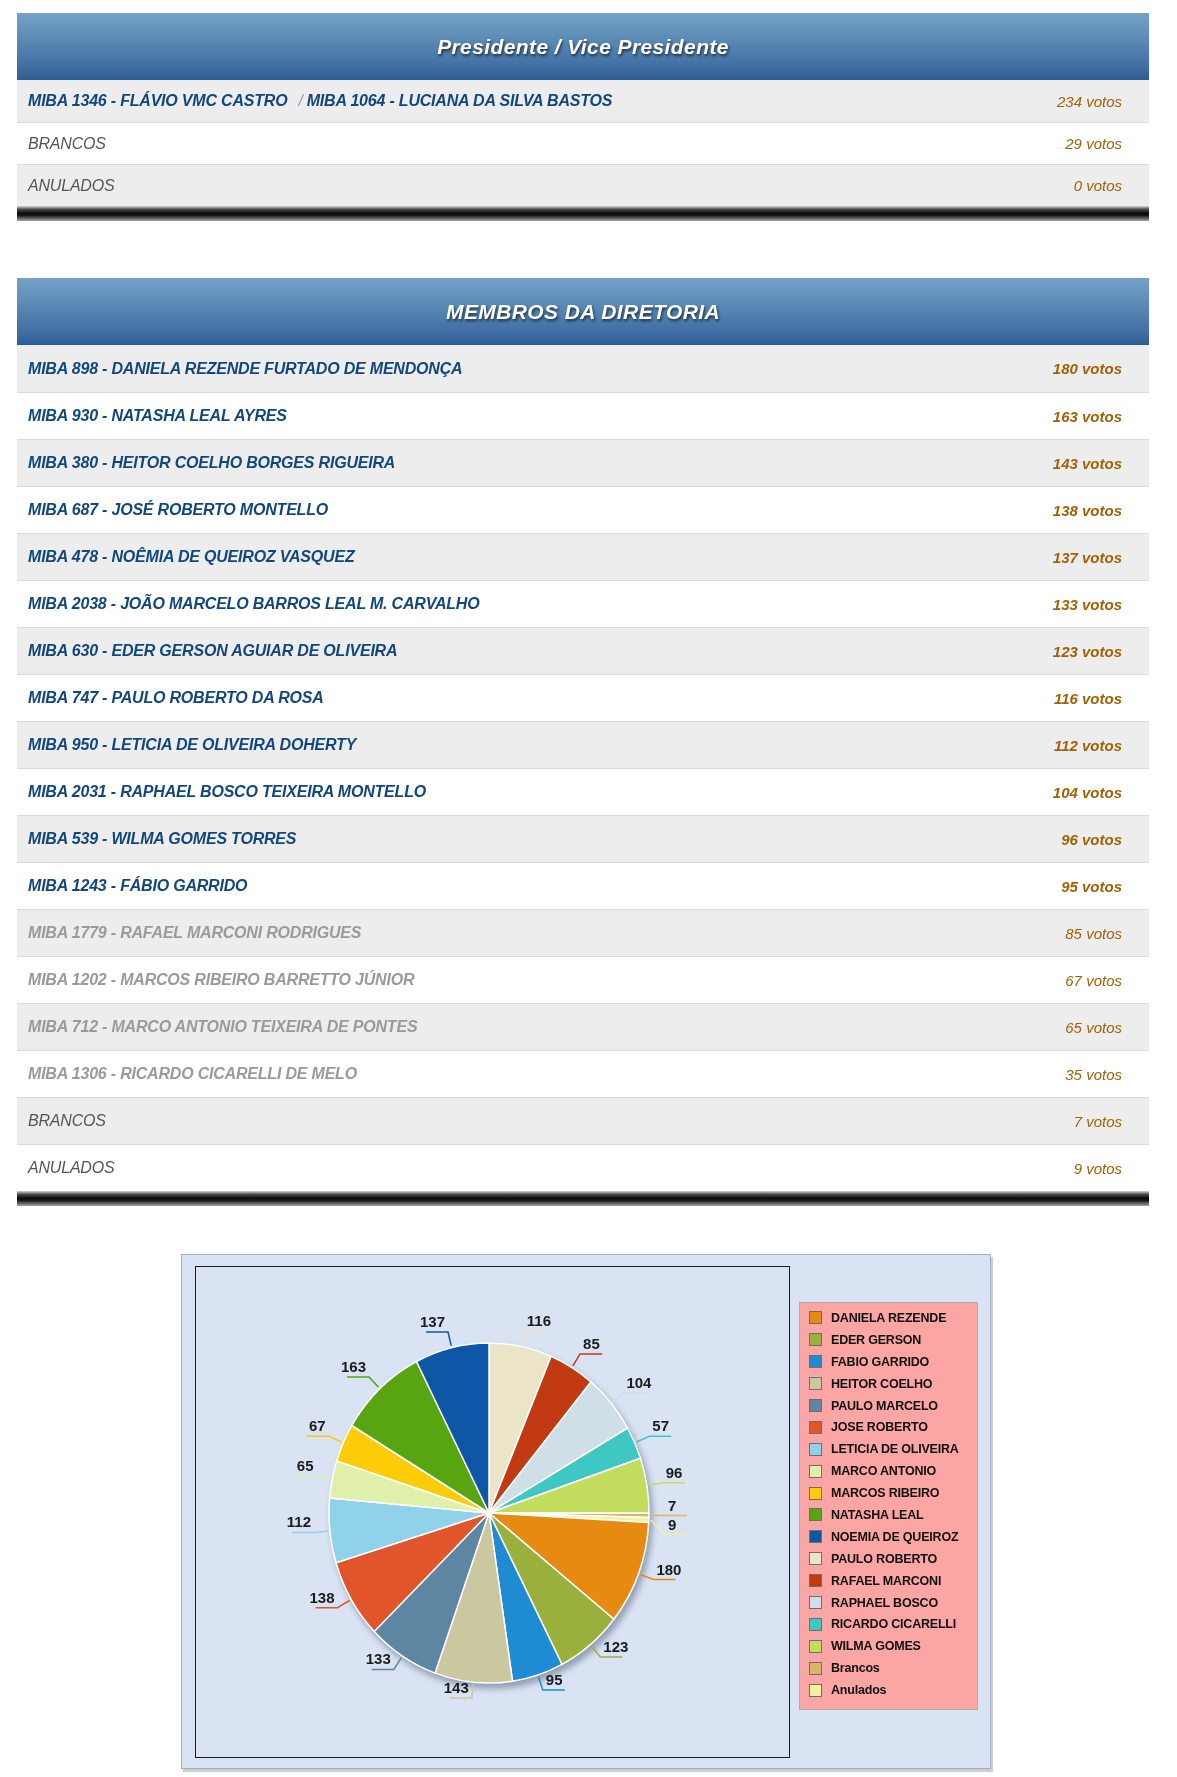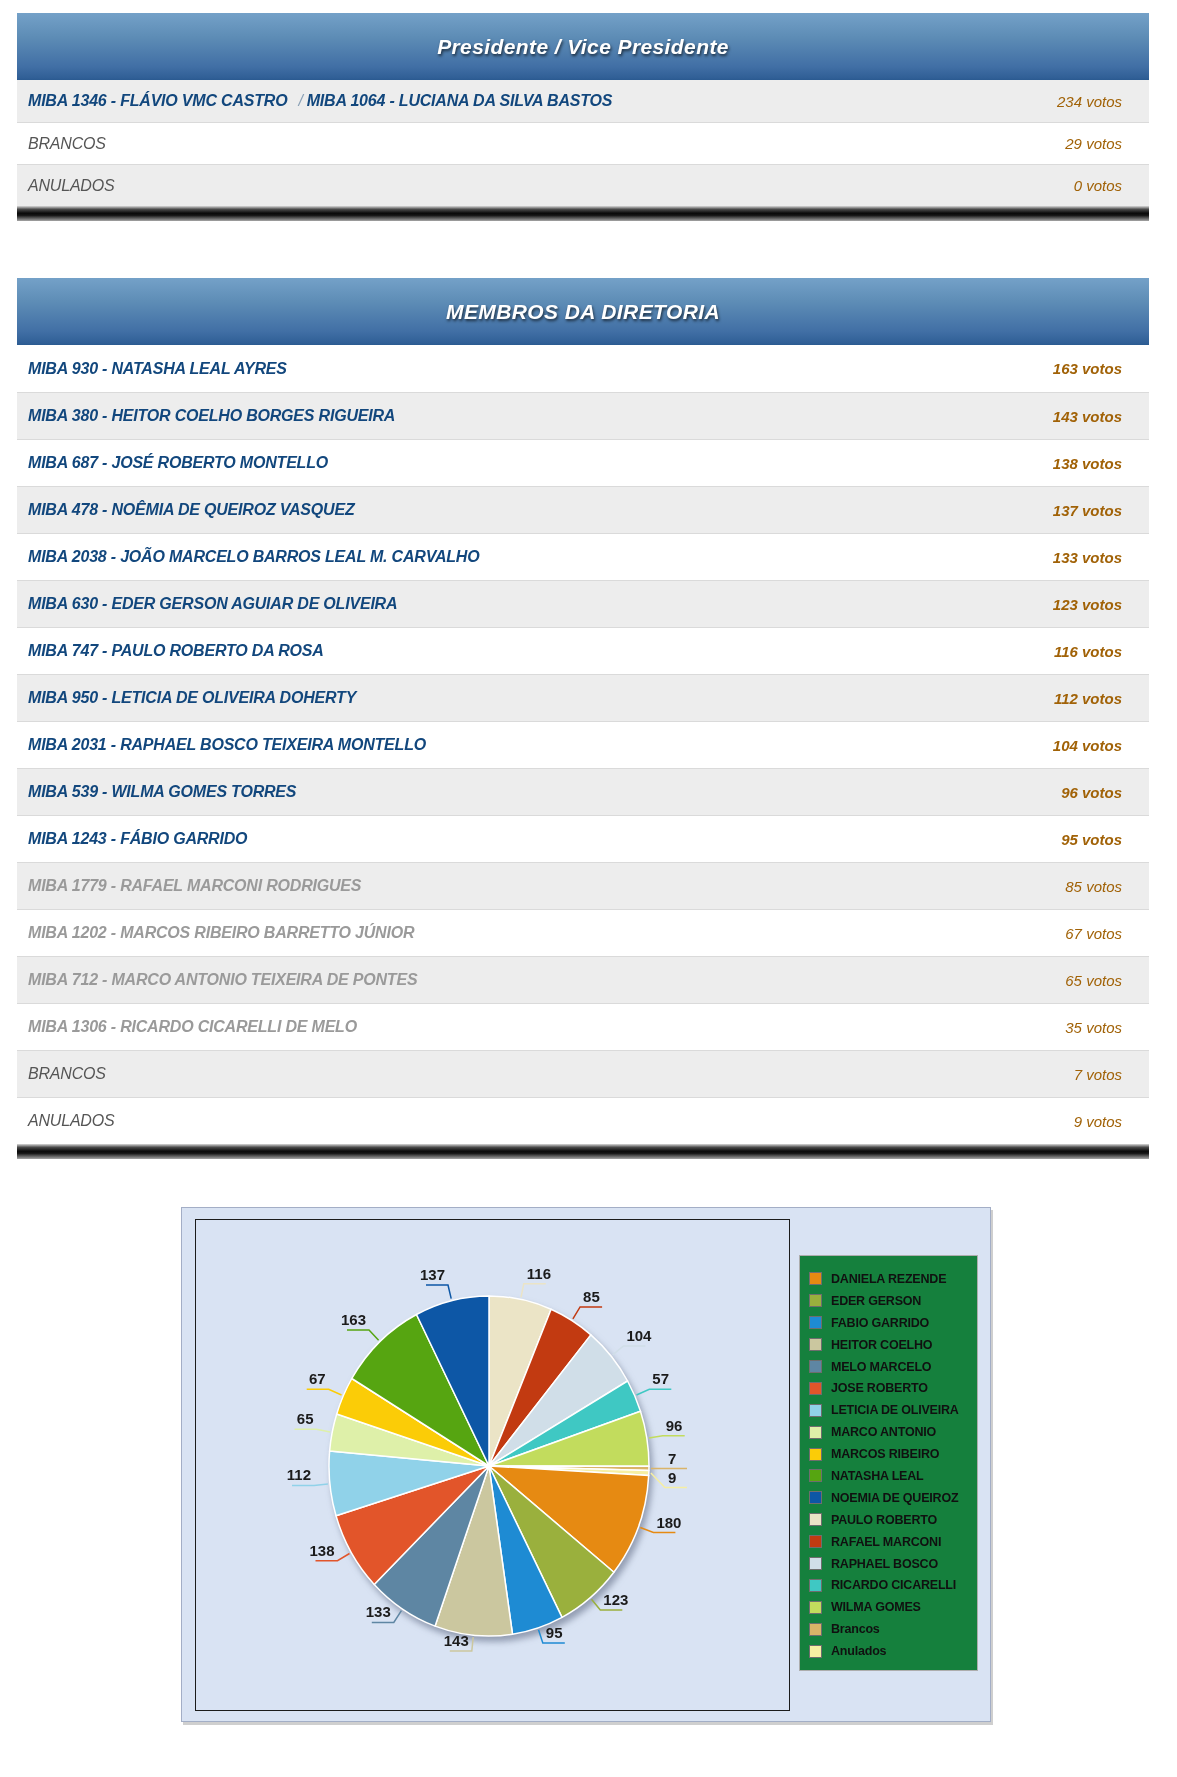--- a/index.html
+++ b/index.html
@@ -43,21 +43,21 @@
   }
   .plot-box{
     position:absolute;left:13px;top:11px;width:593px;height:490px;
     border:1px solid #1c1c1c;box-sizing:content-box;
   }
   .plot-box svg{display:block;}
   .pie-layer{filter:drop-shadow(3px 5px 3px rgba(90,100,125,.55));}
   .slice-label{font-family:"Liberation Sans","DejaVu Sans",sans-serif;font-size:15px;font-weight:bold;fill:#1b1b1b;}
   .legend{
     position:absolute;left:617px;top:47px;width:179px;box-sizing:border-box;
-    background:#15803d;border:1px solid #adadad;padding:12px 4px 8px 9px;
+    background:#fca5a5;border:1px solid #adadad;padding:4px 4px 8px 9px;
   }
   .legend-item{display:flex;align-items:center;height:21.9px;}
   .swatch{width:13px;height:13px;border:1px solid #6e6e6e;margin-right:9px;flex:none;box-sizing:border-box;}
   .legend-label{font-weight:bold;font-size:12.5px;color:#101010;letter-spacing:-.2px;white-space:nowrap;}
 </style>
 </head>
 <body>
 
 <section class="vote-table t1">
   <header class="table-header">
@@ -80,20 +80,24 @@
       </div>
     </div>
   <div class="shadow-bar"></div>
 </section>
 
 <section class="vote-table t2">
   <header class="table-header">
     <span class="table-title">MEMBROS DA DIRETORIA</span>
   </header>
   <div id="t2-rows">
+      <div class="row odd">
+        <span class="name name-strong">MIBA 898 - DANIELA REZENDE FURTADO DE MENDONÇA</span>
+        <span class="votes votes-strong">180 votos</span>
+      </div>
       <div class="row even">
         <span class="name name-strong">MIBA 930 - NATASHA LEAL AYRES</span>
         <span class="votes votes-strong">163 votos</span>
       </div>
       <div class="row odd">
         <span class="name name-strong">MIBA 380 - HEITOR COELHO BORGES RIGUEIRA</span>
         <span class="votes votes-strong">143 votos</span>
       </div>
       <div class="row even">
         <span class="name name-strong">MIBA 687 - JOSÉ ROBERTO MONTELLO</span>
@@ -234,21 +238,21 @@
       <div class="legend-item">
         <span class="swatch" style="background: rgb(30, 139, 211);"></span>
         <span class="legend-label">FABIO GARRIDO</span>
       </div>
       <div class="legend-item">
         <span class="swatch" style="background: rgb(203, 199, 159);"></span>
         <span class="legend-label">HEITOR COELHO</span>
       </div>
       <div class="legend-item">
         <span class="swatch" style="background: rgb(94, 134, 163);"></span>
-        <span class="legend-label">MELO MARCELO</span>
+        <span class="legend-label">PAULO MARCELO</span>
       </div>
       <div class="legend-item">
         <span class="swatch" style="background: rgb(226, 85, 42);"></span>
         <span class="legend-label">JOSE ROBERTO</span>
       </div>
       <div class="legend-item">
         <span class="swatch" style="background: rgb(144, 210, 233);"></span>
         <span class="legend-label">LETICIA DE OLIVEIRA</span>
       </div>
       <div class="legend-item">

